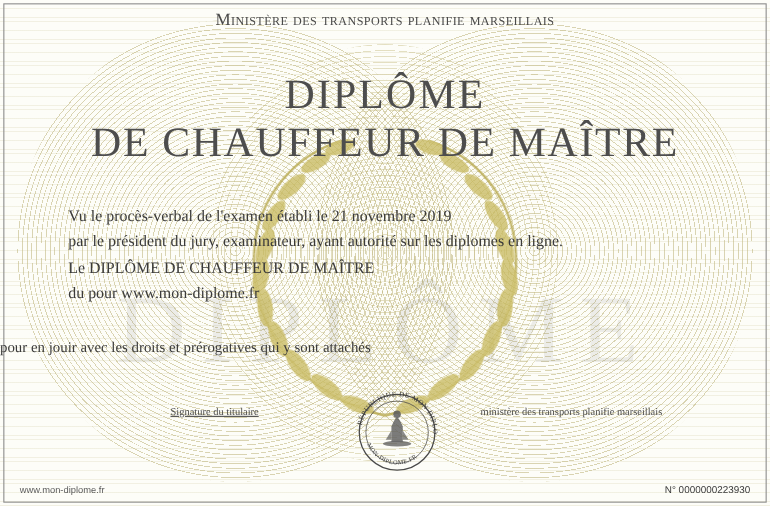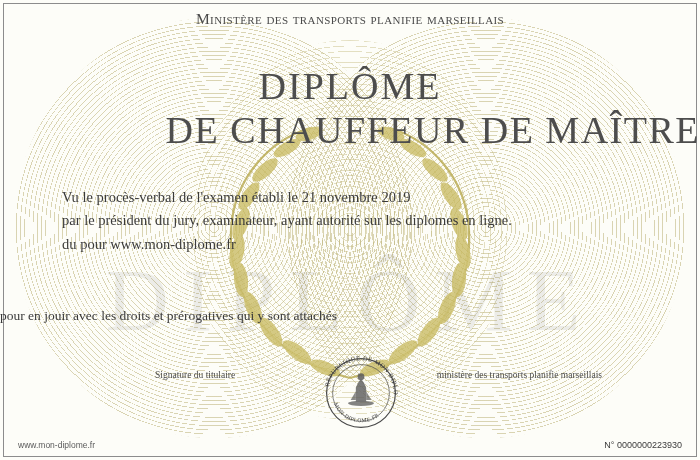--- a/index.html
+++ b/index.html
@@ -121,21 +121,20 @@
   .title-line1 {
     font-size: 38px;
     letter-spacing: 2px;
     line-height: 1.08;
   }
   .title-line2 {
     font-size: 38px;
     letter-spacing: 1.5px;
     line-height: 1.12;
     margin-top: 2px;
-    text-align: right;
   }
 
   .body-block {
     position: absolute;
     top: 186px;
     left: 62px;
     width: 560px;
     font-size: 14.5px;
     line-height: 1.62;
     color: #3a3a3a;
@@ -151,20 +150,21 @@
     color: #3a3a3a;
   }
 
   
   .sig-left {
     position: absolute;
     left: 155px;
     top: 370px;
     font-size: 9.5px;
     color: #4a4a4a;
+    text-decoration: underline;
   }
   .sig-right {
     position: absolute;
     right: 98px;
     top: 370px;
     font-size: 9.5px;
     color: #4a4a4a;
     text-align: right;
   }
 
@@ -248,20 +248,21 @@
     <div class="ministry">Ministère des transports planifie marseillais</div>
 
     <div class="title-block">
       <div class="title-line1">DIPLÔME</div>
       <div class="title-line2">DE CHAUFFEUR DE MAÎTRE</div>
     </div>
 
     <div class="body-block">
       <p>Vu le procès-verbal de l'examen établi le 21 novembre 2019</p>
       <p>par le président du jury, examinateur, ayant autorité sur les diplomes en ligne.</p>
+      <p>Le DIPLÔME DE CHAUFFEUR DE MAÎTRE</p>
       <p>du pour www.mon-diplome.fr</p>
     </div>
 
     <div class="enjoy-line">pour en jouir avec les droits et prérogatives qui y sont attachés</div>
 
     <div class="sig-left">Signature du titulaire</div>
     <div class="sig-right">ministère des transports planifie marseillais</div>
 
     <svg class="seal" viewBox="0 0 100 100">
       <defs>

